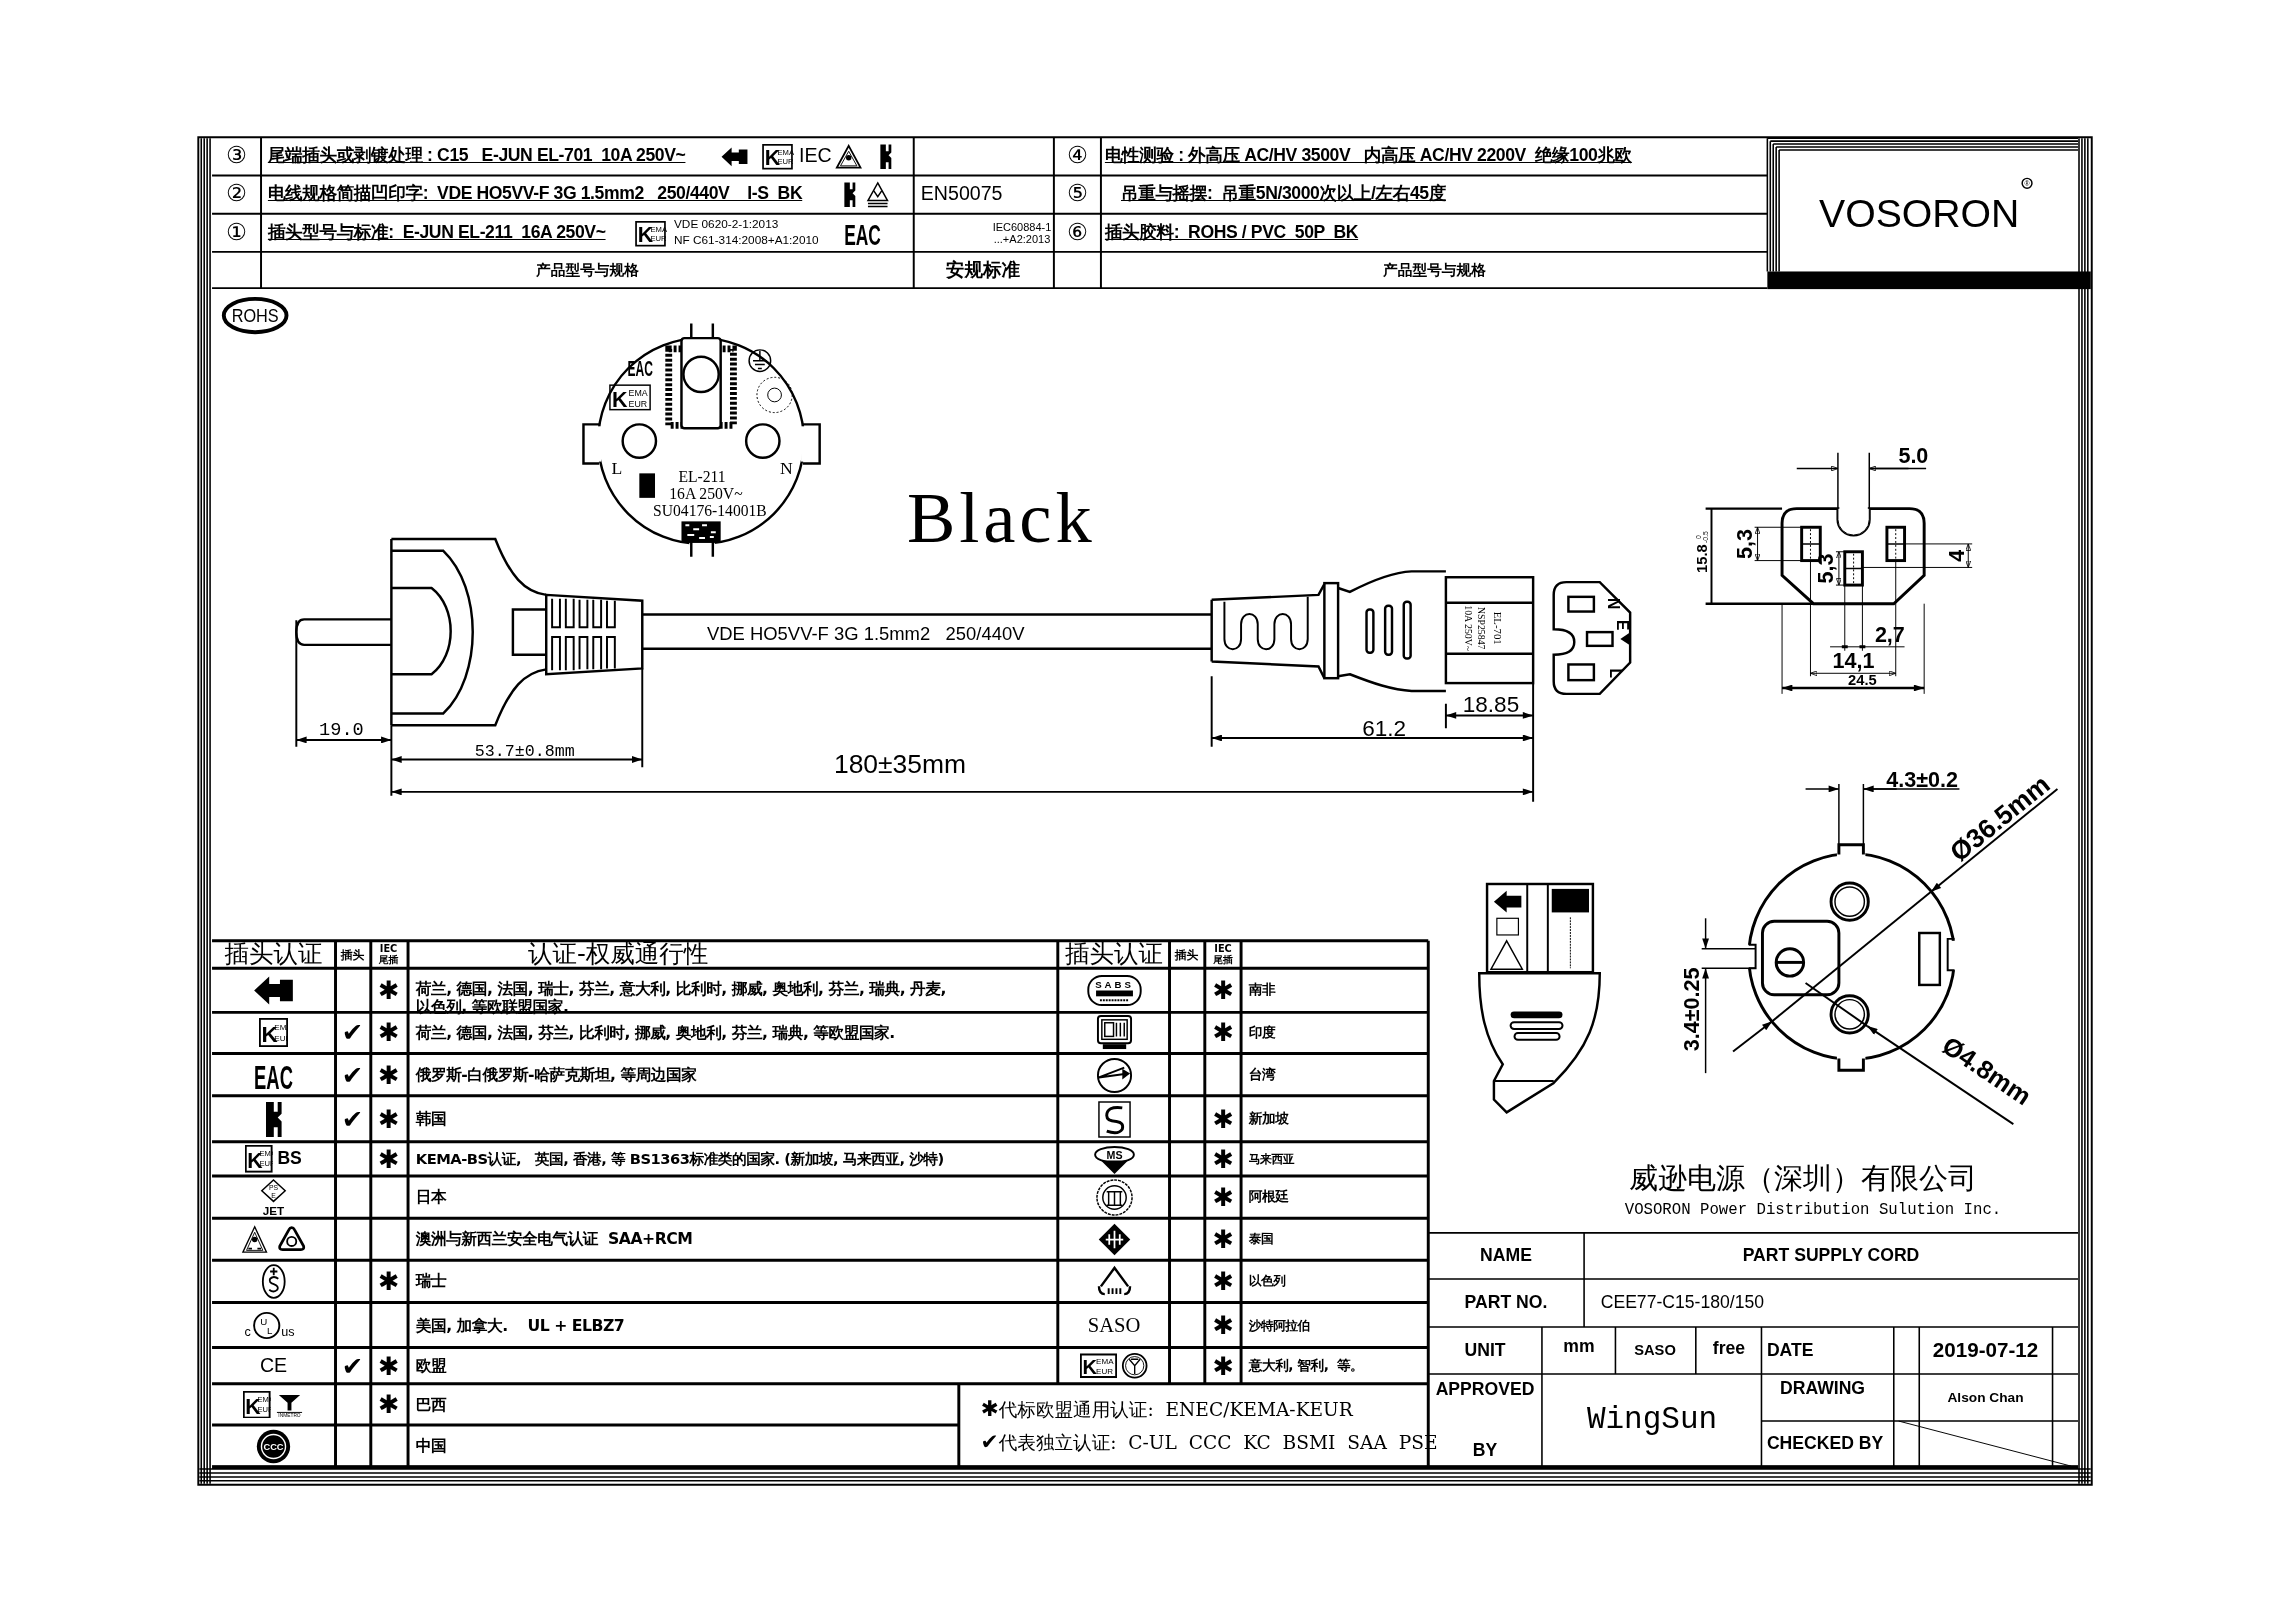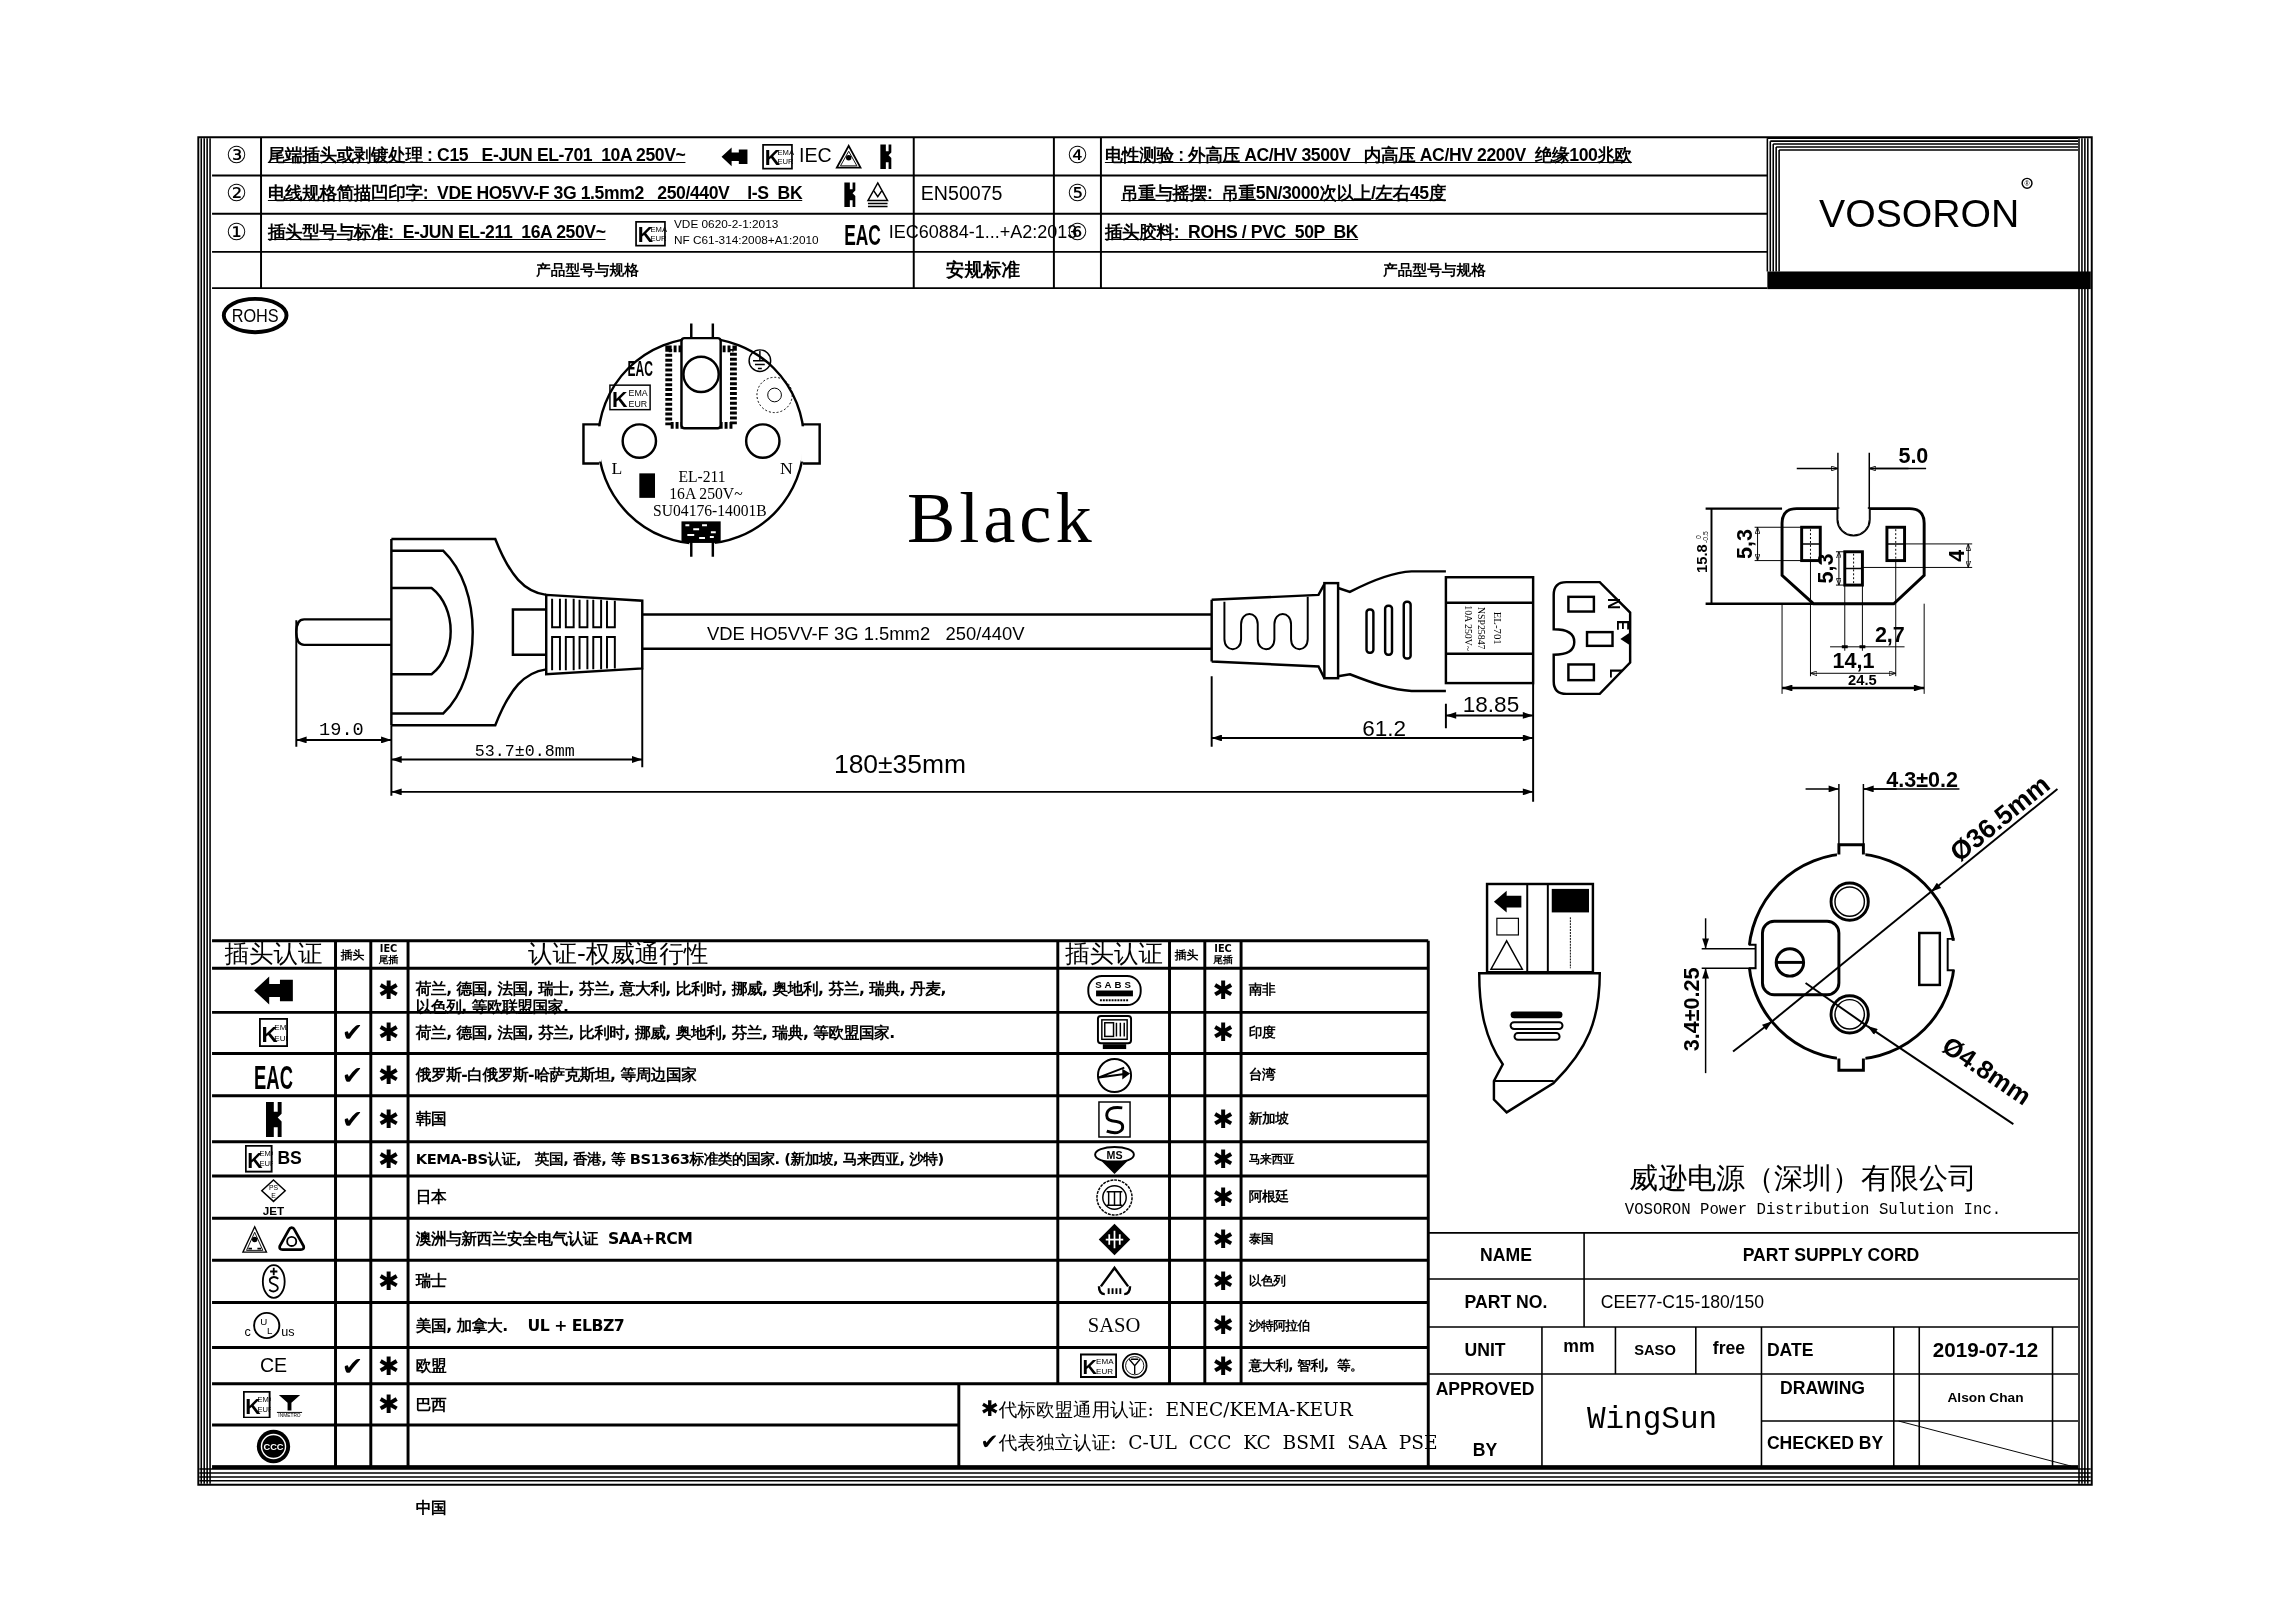--- a/index.html
+++ b/index.html
@@ -5,21 +5,21 @@
 html,body{margin:0;padding:0;background:#fff;}
 body{width:2293px;height:1620px;position:relative;overflow:hidden;color:#000;font-family:"Liberation Sans","DejaVu Sans",sans-serif;}
 svg.layer{position:absolute;left:0;top:0;}
 .cell{position:absolute;box-sizing:border-box;display:flex;align-items:center;white-space:pre;line-height:1.1;}
 .center{justify-content:center;text-align:center;}
 .ic{position:absolute;display:flex;align-items:center;justify-content:center;}
 .spec{font-size:17.6px;font-weight:bold;letter-spacing:-0.4px;padding-left:6.9px;text-decoration:underline;}
 .num{font-size:23.5px;justify-content:center;font-family:"DejaVu Sans",sans-serif;}
 .foot{font-size:14.7px;font-weight:bold;}
 .std{font-size:19.6px;}
-.std2{font-size:18px;flex-direction:row;justify-content:center;}
+.std2{font-size:11px;flex-direction:column;justify-content:center;margin-left:39px;}
 .c-head{font-size:24.5px;font-family:"DejaVu Sans",sans-serif;}
 .c-small{font-size:11.8px;font-weight:bold;flex-direction:column;justify-content:center;line-height:1.05;}
 .c-mark{font-size:25.5px;justify-content:center;font-family:"DejaVu Sans",sans-serif;}
 .c-desc{font-size:15.7px;font-weight:bold;padding-left:7.8px;font-family:"DejaVu Sans",sans-serif;letter-spacing:-0.5px;flex-direction:column;align-items:flex-start;justify-content:center;}
 .legend{font-size:18.6px;font-family:"DejaVu Serif",serif;padding-left:21.6px;flex-direction:column;align-items:flex-start;justify-content:center;gap:9.8px;}
 .tb{font-size:17.6px;font-weight:bold;}
 .sans{font-family:"Liberation Sans",sans-serif;}
 .serif{font-family:"Liberation Serif",serif;}
 .mono{font-family:"Liberation Mono",monospace;}
 .dvs{font-family:"DejaVu Sans",sans-serif;}
@@ -484,21 +484,21 @@
 
   <div class="cell center" style="left:212px;top:1425px;width:123px;height:42px">
     <svg width="37" height="37" viewBox="0 0 40 40">
         <circle cx="20" cy="20" r="18" fill="#000"></circle>
         <circle cx="20" cy="20" r="13" fill="none" stroke="#fff" stroke-width="1.5"></circle>
         <text class="sans" x="20" y="24" font-size="10" font-weight="bold" fill="#fff" text-anchor="middle">CCC</text>
       </svg>
   </div>
   <div class="cell c-mark" style="left:335px;top:1425px;width:35px;height:42px"></div>
   <div class="cell c-mark" style="left:370px;top:1425px;width:37px;height:42px"></div>
-  <div class="cell c-desc" style="left:408px;top:1487px;width:551px;height:42px">中国</div>
+  <div class="cell c-desc" style="left:408px;top:1425px;width:551px;height:42px">中国</div>
 
   <div class="cell center" style="left:1058px;top:968px;width:112px;height:44px">
     <svg width="57" height="33" viewBox="0 0 58 34">
         <rect x="2" y="2" width="54" height="30" rx="14" fill="none" stroke="#000" stroke-width="2"></rect>
         <text class="sans" x="29" y="14" font-size="10" font-weight="bold" text-anchor="middle" letter-spacing="3">SABS</text>
         <rect x="10" y="17" width="38" height="6" fill="#000"></rect>
         <path d="M14,27 H44" stroke="#000" stroke-width="2" stroke-dasharray="2 1"></path>
       </svg>
   </div>
   <div class="cell c-mark" style="left:1169px;top:968px;width:35px;height:44px"></div>

